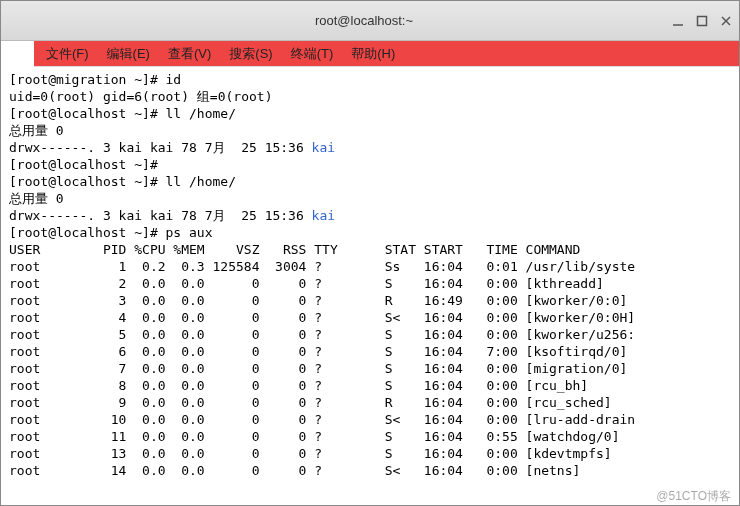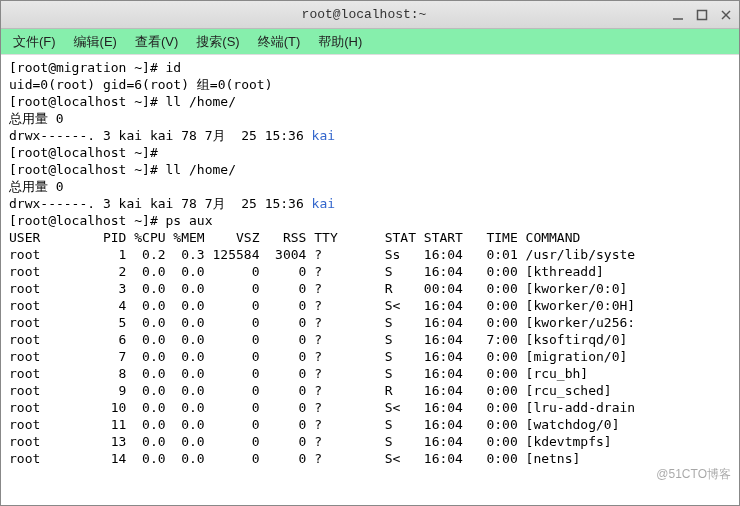--- a/index.html
+++ b/index.html
@@ -14,27 +14,26 @@
   }
   .window {
     width: 740px;
     height: 506px;
     background: #fff;
     border: 1px solid #888;
     display: flex;
     flex-direction: column;
   }
   .titlebar {
-    height: 28px;
+    height: 40px;
     background: linear-gradient(#e8e8e8, #d8d8d8);
     border-bottom: 1px solid #bbb;
     display: flex;
     align-items: center;
     padding: 12px 6px;
-    font-family: Liberation Mono, monospace;
   }
   .title-text {
     flex: 1;
     text-align: center;
     font-size: 13px;
     color: #333;
   }
   .win-controls {
     display: flex;
     gap: 10px;
@@ -47,26 +46,27 @@
     display: flex;
     align-items: center;
     justify-content: center;
     cursor: pointer;
     font-size: 12px;
     line-height: 1;
   }
   .win-btn svg { display: block; }
   .menubar {
     height: 26px;
-    background: #86efac;
+    background: #ef4444;
     border-bottom: 1px solid #ddd;
     display: flex;
     align-items: center;
     padding: 0 6px;
     gap: 6px;
+    margin-left: 33px;
   }
   .menu-item {
     padding: 3px 6px;
     font-size: 13px;
     color: #222;
     cursor: pointer;
   }
   .terminal {
     flex: 1;
     background: #fff;
@@ -76,21 +76,21 @@
     line-height: 17px;
     padding: 4px 8px;
     white-space: pre;
     overflow: hidden;
     position: relative;
   }
   .kai { color: #3366cc; }
   .watermark {
     position: absolute;
     right: 8px;
-    bottom: 22px;
+    bottom: 0;
     color: rgba(0,0,0,0.35);
     font-size: 12px;
     font-family: sans-serif;
   }
 </style>
 </head>
 <body>
 
 <div class="window">
   <div class="titlebar">
@@ -131,25 +131,25 @@
 <span>总用量 0</span>
 <span>drwx------. 3 kai kai 78 7月  25 15:36 </span><span class="kai">kai</span>
 <span>[root@localhost ~]# </span>
 <span>[root@localhost ~]# ll /home/</span>
 <span>总用量 0</span>
 <span>drwx------. 3 kai kai 78 7月  25 15:36 </span><span class="kai">kai</span>
 <span>[root@localhost ~]# ps aux</span>
 <span>USER        PID %CPU %MEM    VSZ   RSS TTY      STAT START   TIME COMMAND</span>
 <span>root          1  0.2  0.3 125584  3004 ?        Ss   16:04   0:01 /usr/lib/syste</span>
 <span>root          2  0.0  0.0      0     0 ?        S    16:04   0:00 [kthreadd]</span>
-<span>root          3  0.0  0.0      0     0 ?        R    00:04   0:00 [kworker/0:0]</span>
+<span>root          3  0.0  0.0      0     0 ?        R    16:49   0:00 [kworker/0:0]</span>
 <span>root          4  0.0  0.0      0     0 ?        S&lt;   16:04   0:00 [kworker/0:0H]</span>
 <span>root          5  0.0  0.0      0     0 ?        S    16:04   0:00 [kworker/u256:</span>
 <span>root          6  0.0  0.0      0     0 ?        S    16:04   7:00 [ksoftirqd/0]</span>
 <span>root          7  0.0  0.0      0     0 ?        S    16:04   0:00 [migration/0]</span>
 <span>root          8  0.0  0.0      0     0 ?        S    16:04   0:00 [rcu_bh]</span>
 <span>root          9  0.0  0.0      0     0 ?        R    16:04   0:00 [rcu_sched]</span>
 <span>root         10  0.0  0.0      0     0 ?        S&lt;   16:04   0:00 [lru-add-drain</span>
-<span>root         11  0.0  0.0      0     0 ?        S    16:04   0:00 [watchdog/0]</span>
+<span>root         11  0.0  0.0      0     0 ?        S    16:04   0:55 [watchdog/0]</span>
 <span>root         13  0.0  0.0      0     0 ?        S    16:04   0:00 [kdevtmpfs]</span>
 <span>root         14  0.0  0.0      0     0 ?        S&lt;   16:04   0:00 [netns]</span>
 <div class="watermark">@51CTO博客</div></div>
 </div>
 
 </body></html>

